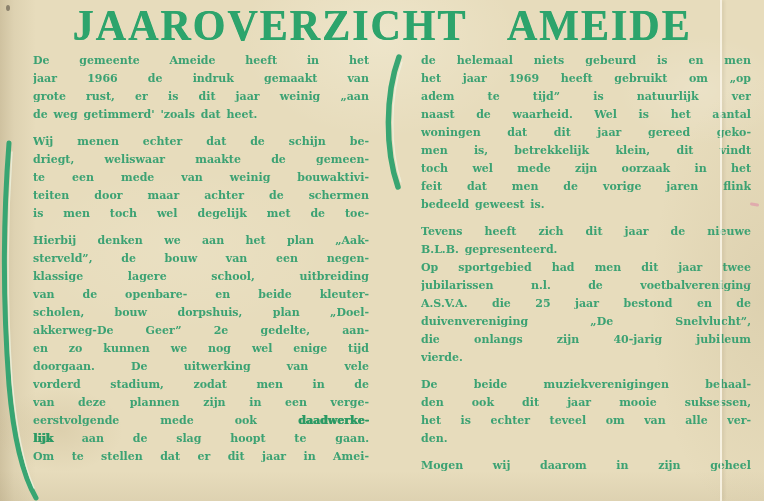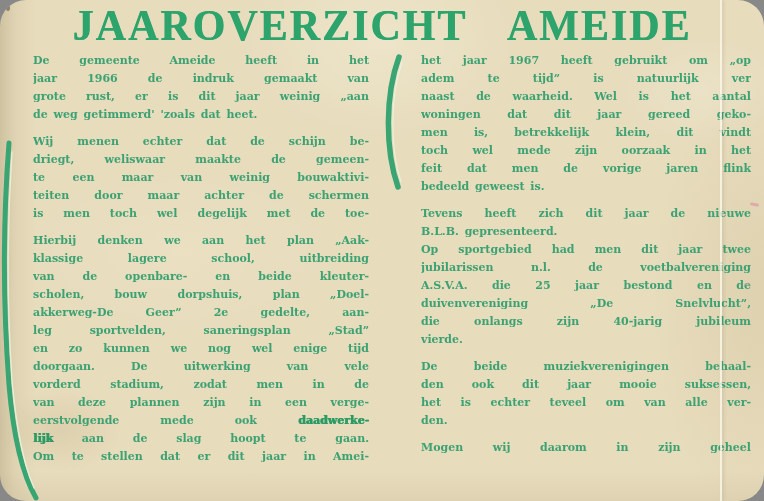--- a/index.html
+++ b/index.html
@@ -8,21 +8,20 @@
     font-family:"DejaVu Serif", serif;
     background-color:#e7dcbc;
     background-image:
       radial-gradient(90px 60px at 60px 430px, rgba(164,142,96,.16), transparent 70%),
       radial-gradient(120px 80px at 700px 90px, rgba(255,255,255,.16), transparent 70%),
       radial-gradient(200px 140px at 380px 40px, rgba(255,252,238,.28), transparent 70%),
       radial-gradient(150px 300px at 763px 300px, rgba(150,130,85,.12), transparent 75%),
       radial-gradient(220px 120px at 180px 250px, rgba(255,250,235,.12), transparent 70%),
       linear-gradient(90deg, rgba(130,110,70,.24) 0px, rgba(130,110,70,.09) 14px, rgba(0,0,0,0) 36px),
       linear-gradient(0deg, rgba(140,120,80,.10), rgba(140,120,80,0) 30px);
-    border-radius: 26px;
   }
   .title {
     position:absolute; top:1px; left:0; width:100%;
     text-align:center;
     font-family:"Liberation Serif", serif;
     font-weight:bold; font-size:42px; letter-spacing:2px; word-spacing:30px;
     color:#2da46c;
     transform:scaleY(1.05);
     text-shadow:.5px 0 #2da46c;
     white-space:nowrap;
@@ -60,43 +59,44 @@
   <div class="col col-left">
       <div class="paragraph">
         <div class="line just">De gemeente Ameide heeft in het</div>
         <div class="line just">jaar 1966 de indruk gemaakt van</div>
         <div class="line just">grote rust, er is dit jaar weinig „aan</div>
         <div class="line">de weg getimmerd' 'zoals dat heet.</div>
       </div>
       <div class="paragraph spaced">
         <div class="line just">Wij menen echter dat de schijn be-</div>
         <div class="line just">driegt, weliswaar maakte de gemeen-</div>
-        <div class="line just">te een maar van weinig bouwaktivi-</div>
+        <div class="line just">te een mede van weinig bouwaktivi-</div>
         <div class="line just">teiten door maar achter de schermen</div>
         <div class="line just">is men toch wel degelijk met de toe-</div>
       </div>
       <div class="paragraph spaced">
         <div class="line just">Hierbij denken we aan het plan „Aak-</div>
+        <div class="line just">sterveld”, de bouw van een negen-</div>
         <div class="line just">klassige lagere school, uitbreiding</div>
         <div class="line just">van de openbare- en beide kleuter-</div>
         <div class="line just">scholen, bouw dorpshuis, plan „Doel-</div>
         <div class="line just">akkerweg-De Geer” 2e gedelte, aan-</div>
-        <div class="line just">leg sportvelden, saneringsplan „Stad”</div>
         <div class="line just">en zo kunnen we nog wel enige tijd</div>
         <div class="line just">doorgaan. De uitwerking van vele</div>
         <div class="line just">vorderd stadium, zodat men in de</div>
         <div class="line just">van deze plannen zijn in een verge-</div>
         <div class="line just"><span>eerstvolgende mede ook </span><span class="xb">daadwerke-</span></div>
         <div class="line just"><span class="xb">lijk</span><span> aan de slag hoopt te gaan.</span></div>
         <div class="line just">Om te stellen dat er dit jaar in Amei-</div>
       </div>
     </div>
   <div class="col col-right">
       <div class="paragraph">
-        <div class="line just">het jaar 1967 heeft gebruikt om „op</div>
+        <div class="line just">de helemaal niets gebeurd is en men</div>
+        <div class="line just">het jaar 1969 heeft gebruikt om „op</div>
         <div class="line just">adem te tijd” is natuurlijk ver</div>
         <div class="line just">naast de waarheid. Wel is het aantal</div>
         <div class="line just">woningen dat dit jaar gereed geko-</div>
         <div class="line just">men is, betrekkelijk klein, dit vindt</div>
         <div class="line just">toch wel mede zijn oorzaak in het</div>
         <div class="line just">feit dat men de vorige jaren flink</div>
         <div class="line">bedeeld geweest is.</div>
       </div>
       <div class="paragraph spaced">
         <div class="line just">Tevens heeft zich dit jaar de nieuwe</div>

